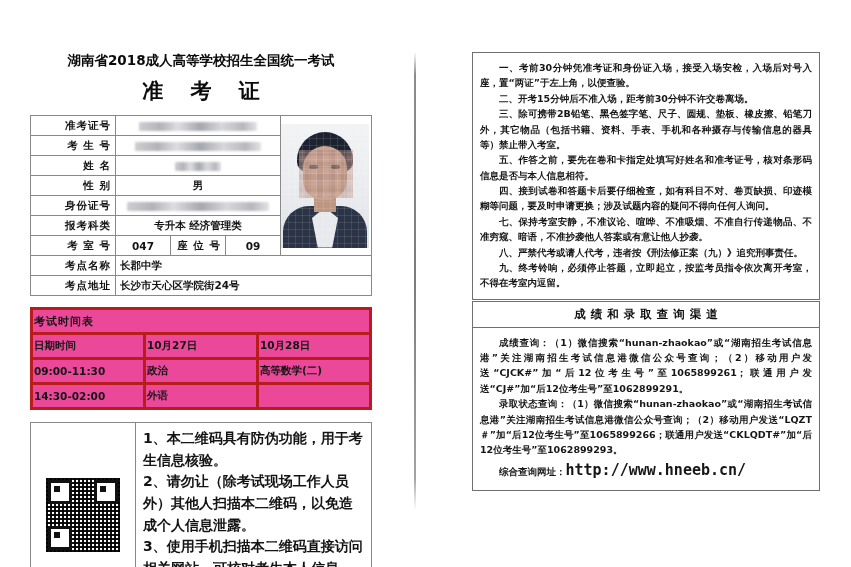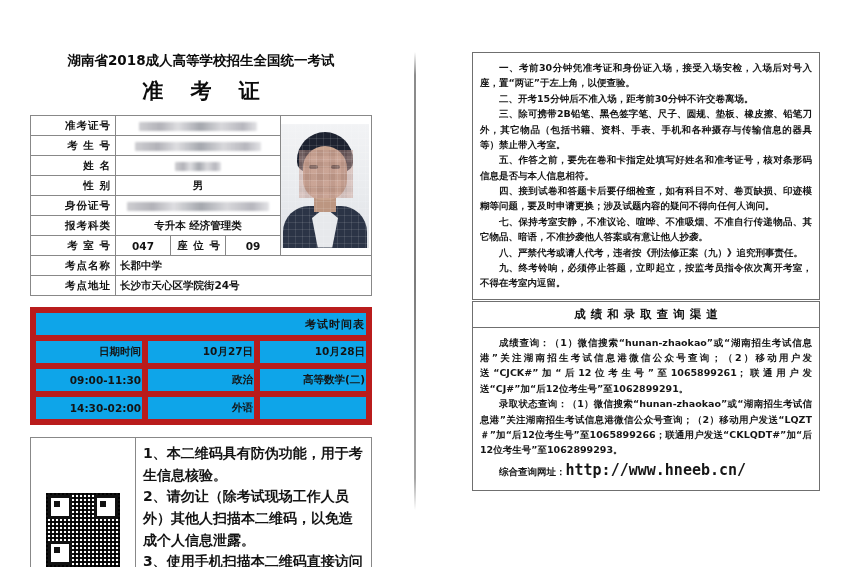--- a/index.html
+++ b/index.html
@@ -166,27 +166,27 @@
   }
 
   
   .sched-wrap { margin-top: 11px; }
   table.sched {
     border-collapse: collapse;
     width: 100%;
     table-layout: fixed;
   }
   table.sched td, table.sched th {
-    border: 6px solid #b91c1c;
+    border: 3px solid #b91c1c;
     height: 20px;
     font-size: 10.5px;
-    text-align: right;
+    text-align: left;
     font-weight: bold;
     color: #141414;
-    background: #0ea5e9;
+    background: #ec4899;
   }
   table.sched .sched-head {
     font-size: 11px;
     letter-spacing: 1px;
   }
 
   
   .qr-wrap { margin-top: 12px; }
   table.qrtab {
     border-collapse: collapse;
@@ -401,21 +401,21 @@
 
 <div class="right-page">
 
   <div class="panel">
     <div class="panel-body">
       <p>一、考前30分钟凭准考证和身份证入场，接受入场安检，入场后对号入座，置“两证”于左上角，以便查验。</p>
       <p>二、开考15分钟后不准入场，距考前30分钟不许交卷离场。</p>
       <p>三、除可携带2B铅笔、黑色签字笔、尺子、圆规、垫板、橡皮擦、铅笔刀外，其它物品（包括书籍、资料、手表、手机和各种摄存与传输信息的器具等）禁止带入考室。</p>
       <p>五、作答之前，要先在卷和卡指定处填写好姓名和准考证号，核对条形码信息是否与本人信息相符。</p>
       <p>四、接到试卷和答题卡后要仔细检查，如有科目不对、卷页缺损、印迹模糊等问题，要及时申请更换；涉及试题内容的疑问不得向任何人询问。</p>
-      <p>七、保持考室安静，不准议论、喧哗、不准吸烟、不准自行传递物品、其它物品、暗语，不准抄袭他人答案或有意让他人抄袭。</p>
+      <p>七、保持考室安静，不准议论、喧哗、不准吸烟、不准自行传递物品、不准穷窥、暗语，不准抄袭他人答案或有意让他人抄袭。</p>
       <p>八、严禁代考或请人代考，违者按《刑法修正案（九）》追究刑事责任。</p>
       <p>九、终考铃响，必须停止答题，立即起立，按监考员指令依次离开考室，不得在考室内逗留。</p>
     </div>
   </div>
 
   <div class="panel">
     <div class="panel-head">成绩和录取查询渠道</div>
     <div class="panel-body">
       <p>成绩查询：（1）微信搜索“hunan-zhaokao”或“湖南招生考试信息港”关注湖南招生考试信息港微信公众号查询；（2）移动用户发送“CJCK#”加“后12位考生号”至1065899261；联通用户发送“CJ#”加“后12位考生号”至1062899291。</p>
       <p>录取状态查询：（1）微信搜索“hunan-zhaokao”或“湖南招生考试信息港”关注湖南招生考试信息港微信公众号查询；（2）移动用户发送“LQZT＃”加“后12位考生号”至1065899266；联通用户发送“CKLQDT#”加“后12位考生号”至1062899293。</p>

